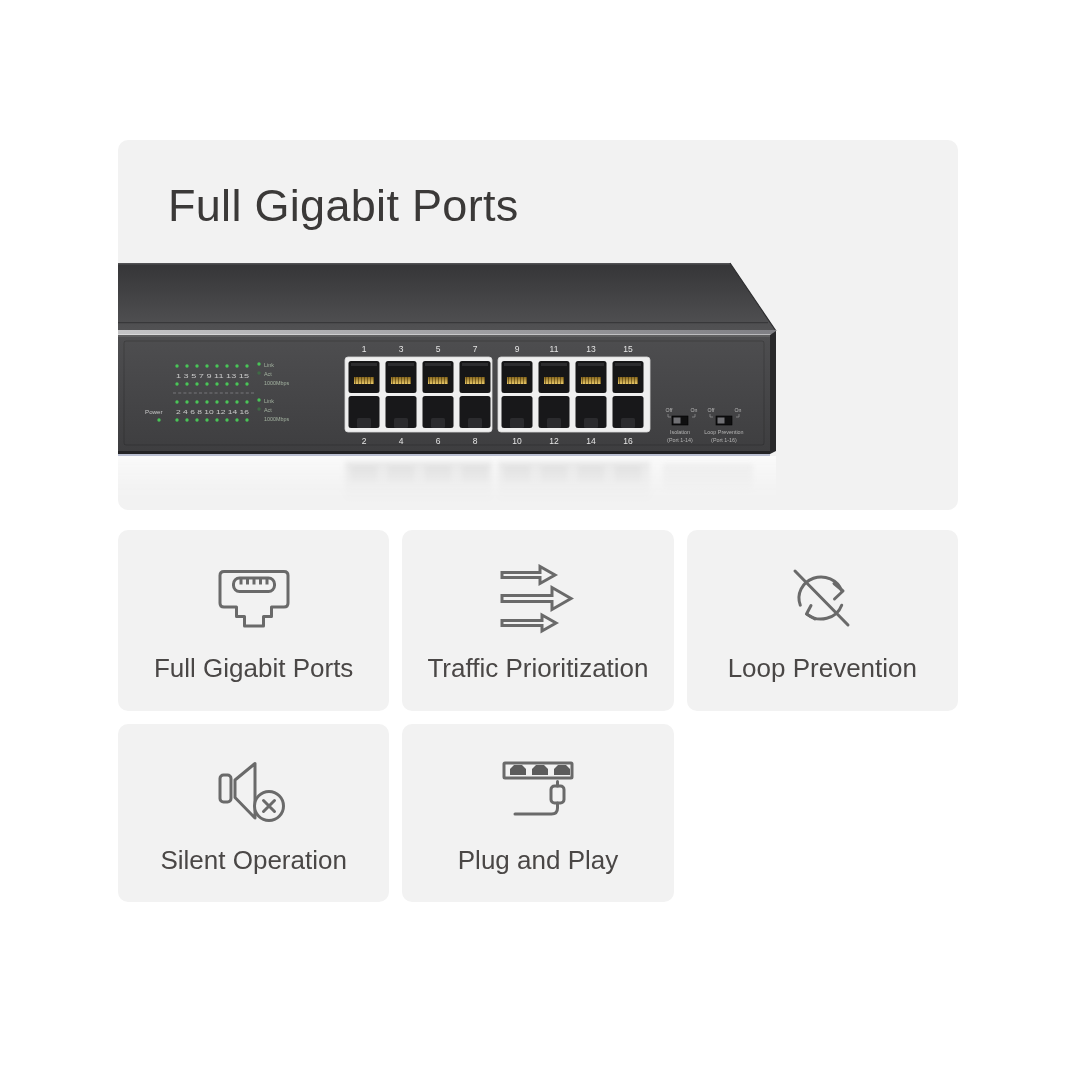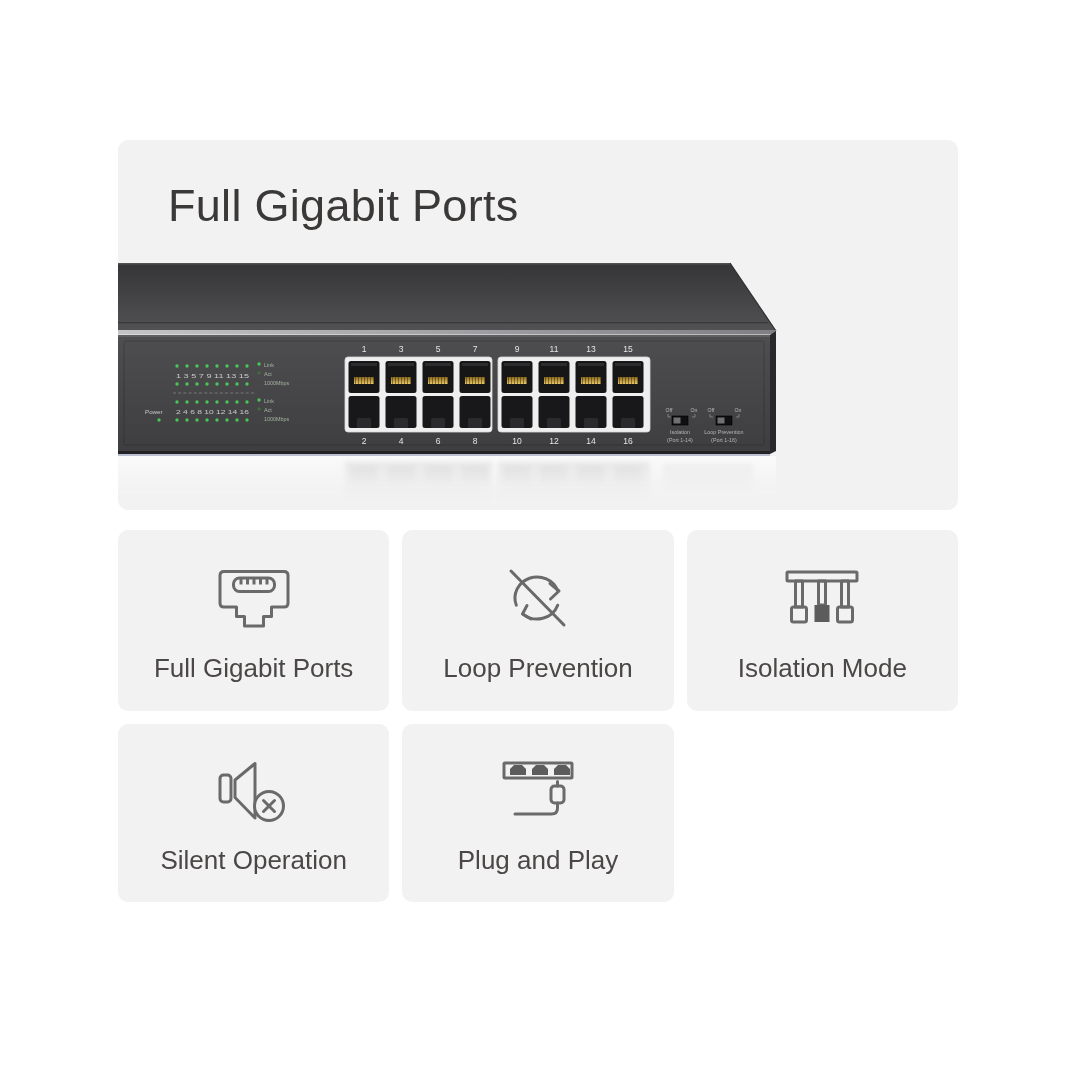--- a/index.html
+++ b/index.html
@@ -216,48 +216,44 @@
     <div class="icon-box">
       <svg class="f-icon" width="72" height="58" viewBox="0 0 72 58" stroke-linejoin="round">
         <path d="M6 1.5 H66 Q70 1.5 70 5.5 V33 Q70 37 66 37 H53.5 V46.5 H45.5 V56 H26.5 V46.5 H18.5 V37 H6 Q2 37 2 33 V5.5 Q2 1.5 6 1.5 Z"></path>
         <rect x="15.5" y="8" width="41" height="13.5" rx="6"></rect>
         <path d="M23 8.5 v6 M29.5 8.5 v6 M36 8.5 v6 M42.5 8.5 v6 M49 8.5 v6"></path>
       </svg>
     </div>
     <span class="card-label">Full Gigabit Ports</span>
   </div>
 
+  <div class="card">
+    <div class="icon-box">
+      <svg class="f-icon" width="76" height="70" viewBox="0 0 76 70" stroke-linejoin="miter">
+        <path d="M2 8.5 H40 V2.5 L55 11 L40 19.5 V13.5 H2 Z"></path>
+        <path d="M2 31.5 H52 V23.5 L71 34.5 L52 45.5 V37.5 H2 Z"></path>
+        <path d="M2 56.5 H42 V51 L56 59 L42 67 V61.5 H2 Z"></path>
+      </svg>
+    </div>
+    <span class="card-label">Traffic Prioritization</span>
+  </div>
 
   <div class="card">
     <div class="icon-box">
       <svg class="f-icon" width="72" height="62" viewBox="0 0 72 62" stroke-linecap="round" stroke-linejoin="round">
         <path d="M14.3 37.2 A22 21 0 1 1 55.7 22.8"></path>
         <path d="M48 15.5 L57 23 L48.5 31"></path>
         <path d="M55.7 37.2 A22 21 0 0 1 20.9 46.1"></path>
         <path d="M29 51 L20.5 46 L25 37.5"></path>
         <line x1="9" y1="3" x2="62" y2="57"></line>
       </svg>
     </div>
     <span class="card-label">Loop Prevention</span>
   </div>
 
-  <div class="card">
-    <div class="icon-box">
-      <svg class="f-icon" width="74" height="58" viewBox="0 0 74 58" stroke-width="2.8" stroke-linejoin="round">
-        <rect x="2" y="2" width="70" height="9" rx="1"></rect>
-        <rect x="10.5" y="11" width="7" height="26"></rect>
-        <rect x="33.5" y="11" width="7" height="24"></rect>
-        <rect x="56.5" y="11" width="7" height="26"></rect>
-        <rect x="6.5" y="37" width="15" height="15" rx="2"></rect>
-        <rect x="52.5" y="37" width="15" height="15" rx="2"></rect>
-        <rect class="f-fill" x="29.5" y="35" width="15" height="17"></rect>
-      </svg>
-    </div>
-    <span class="card-label">Isolation Mode</span>
-  </div>
 
   <div class="card">
     <div class="icon-box">
       <svg class="f-icon" width="72" height="66" viewBox="0 0 72 66" stroke-linecap="round" stroke-linejoin="round">
         <rect x="2" y="17" width="11" height="27" rx="3.5"></rect>
         <path d="M17 22 L37 5.5 V60 L17 39.5 Z"></path>
         <circle cx="51" cy="48" r="14.5" fill="#f2f2f2"></circle>
         <path d="M45.5 42.5 L56.5 53.5 M56.5 42.5 L45.5 53.5"></path>
       </svg>
     </div>

